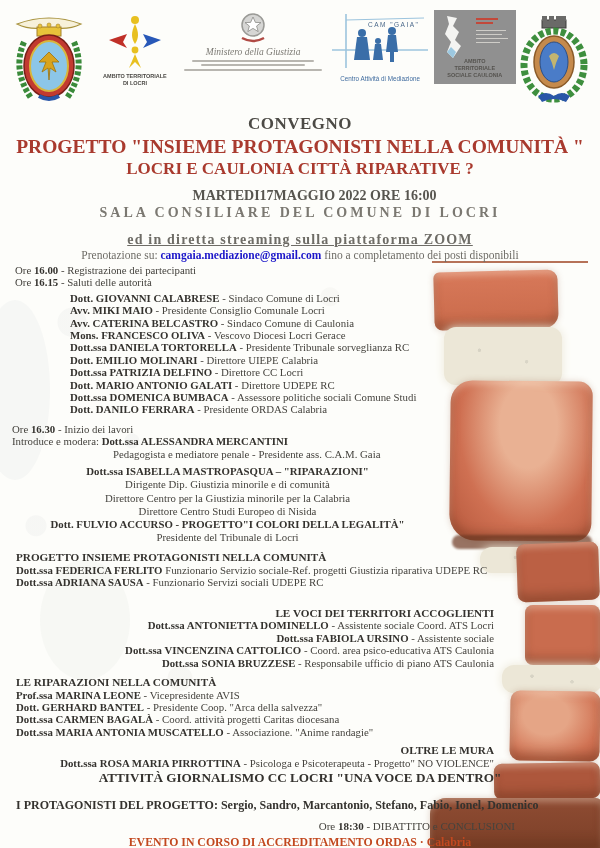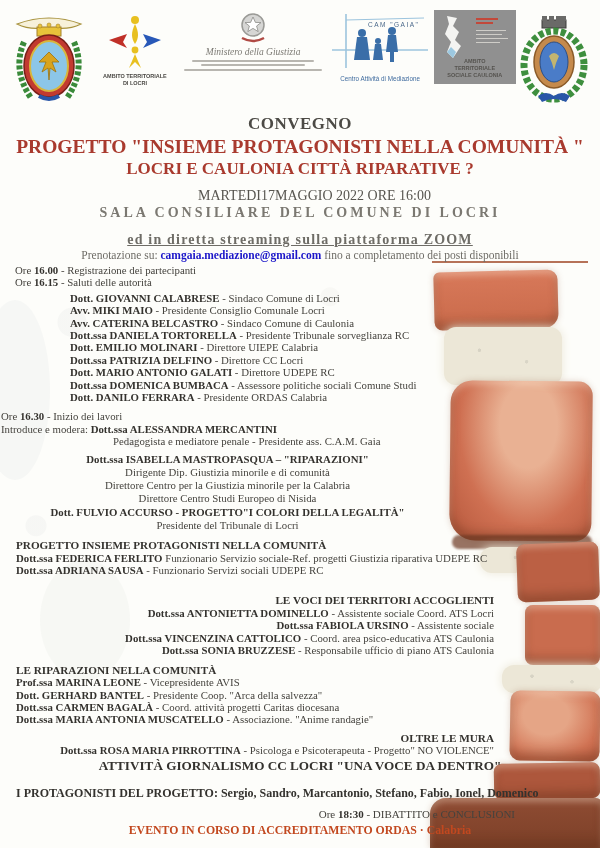--- a/index.html
+++ b/index.html
@@ -28,34 +28,34 @@
   .cam-bottom{font-family:"Liberation Sans","DejaVu Sans",sans-serif;font-size:6.3px;color:#3f6b9e;margin-top:1px;}
   .caul-box{width:82px;height:74px;background:#909090;position:relative;padding:2px;box-sizing:border-box;}
   .caul-cap{font-family:"Liberation Sans","DejaVu Sans",sans-serif;font-size:5.5px;color:#55534f;font-weight:bold;text-align:center;line-height:1.25;position:absolute;left:0;right:0;bottom:5px;}
   .redbar{position:absolute;background:#c2483a;height:1.5px;}
   .graybar{position:absolute;background:#cfcdc8;height:1.2px;}
 
   
   .convegno{text-align:center;font-weight:bold;font-size:17px;line-height:22px;color:#4c4a45;letter-spacing:.5px;margin-top:3px;}
   .title1{text-align:center;font-weight:bold;font-size:19.5px;line-height:23px;color:#a93a2e;}
   .title2{text-align:center;font-weight:bold;font-size:17px;line-height:21px;color:#a93a2e;}
-  .datetime{text-align:center;font-weight:normal;font-size:14px;line-height:17px;color:#57554f;margin-top:8px;margin-left:29px;}
+  .datetime{text-align:center;font-weight:bold;font-size:14px;line-height:17px;color:#57554f;margin-top:8px;margin-left:29px;}
   .venue{text-align:center;font-weight:bold;font-size:14px;line-height:17px;color:#7b7871;letter-spacing:3px;}
   .streaming{text-align:center;font-weight:bold;font-size:14px;line-height:17px;color:#6e6c66;letter-spacing:1.2px;margin-top:10px;text-decoration:underline;}
   .booking{text-align:center;font-size:11.5px;line-height:14px;color:#6e6c66;}
   .booking a{color:#1b16c9;font-weight:bold;text-decoration:none;}
 
   
   .prow{line-height:12.4px;font-size:10.8px;}
   .prow .bold{font-weight:bold;color:#34322e;}
   .prow .pre,.prow .rest{color:#45433e;}
   .h{font-weight:bold;font-size:11.2px;line-height:12.6px;color:#34322e;}
   .sched1{padding-left:15px;margin-top:2px;}
   .auth{padding-left:70px;margin-top:3px;}
-  .sched2{padding-left:1px;margin-top:7px;}
+  .sched2{padding-left:12px;margin-top:7px;}
   .pedagog{padding-left:113px;}
   .mastro{text-align:center;padding-right:145px;margin-top:5px;}
   .mastro .prow{line-height:13.2px;}
   .sec-left{padding-left:16px;margin-top:7px;}
   .sec-right{text-align:right;padding-right:106px;margin-top:18px;}
   .sec-right2{text-align:right;padding-right:106px;margin-top:6px;}
   .attivita{text-align:center;font-weight:bold;font-size:13.2px;line-height:16px;color:#34322e;margin-top:1px;}
   .protagonisti{padding-left:16px;margin-top:12px;}
   .protagonisti .prow{font-size:12px;line-height:15px;}
   .debate{text-align:right;padding-right:85px;margin-top:7px;}
@@ -216,20 +216,21 @@
   </div>
 
   <div class="sched1">
       <div class="prow"><span class="pre">Ore </span><span class="bold">16.00</span><span class="rest"> - Registrazione dei partecipanti</span></div>
       <div class="prow"><span class="pre">Ore </span><span class="bold">16.15</span><span class="rest"> - Saluti delle autorità</span></div>
     </div>
   <div class="auth">
       <div class="prow"><span class="bold">Dott. GIOVANNI CALABRESE</span><span class="rest"> - Sindaco Comune di Locri</span></div>
       <div class="prow"><span class="bold">Avv. MIKI MAIO</span><span class="rest"> - Presidente Consiglio Comunale Locri</span></div>
       <div class="prow"><span class="bold">Avv. CATERINA BELCASTRO</span><span class="rest"> - Sindaco Comune di Caulonia</span></div>
+      <div class="prow"><span class="bold">Mons. FRANCESCO OLIVA</span><span class="rest"> - Vescovo Diocesi Locri Gerace</span></div>
       <div class="prow"><span class="bold">Dott.ssa DANIELA TORTORELLA</span><span class="rest"> - Presidente Tribunale sorveglianza RC</span></div>
       <div class="prow"><span class="bold">Dott. EMILIO MOLINARI</span><span class="rest"> - Direttore UIEPE Calabria</span></div>
       <div class="prow"><span class="bold">Dott.ssa PATRIZIA DELFINO</span><span class="rest"> - Direttore CC Locri</span></div>
       <div class="prow"><span class="bold">Dott. MARIO ANTONIO GALATI</span><span class="rest"> - Direttore UDEPE RC</span></div>
       <div class="prow"><span class="bold">Dott.ssa DOMENICA BUMBACA</span><span class="rest"> - Assessore politiche sociali Comune Studi</span></div>
       <div class="prow"><span class="bold">Dott. DANILO FERRARA</span><span class="rest"> - Presidente ORDAS Calabria</span></div>
     </div>
 
   <div class="sched2">
       <div class="prow"><span class="pre">Ore </span><span class="bold">16.30</span><span class="rest"> - Inizio dei lavori</span></div>

